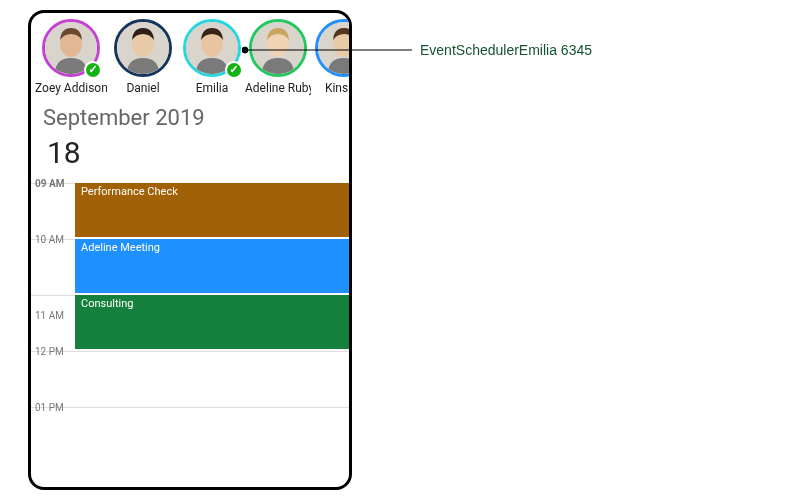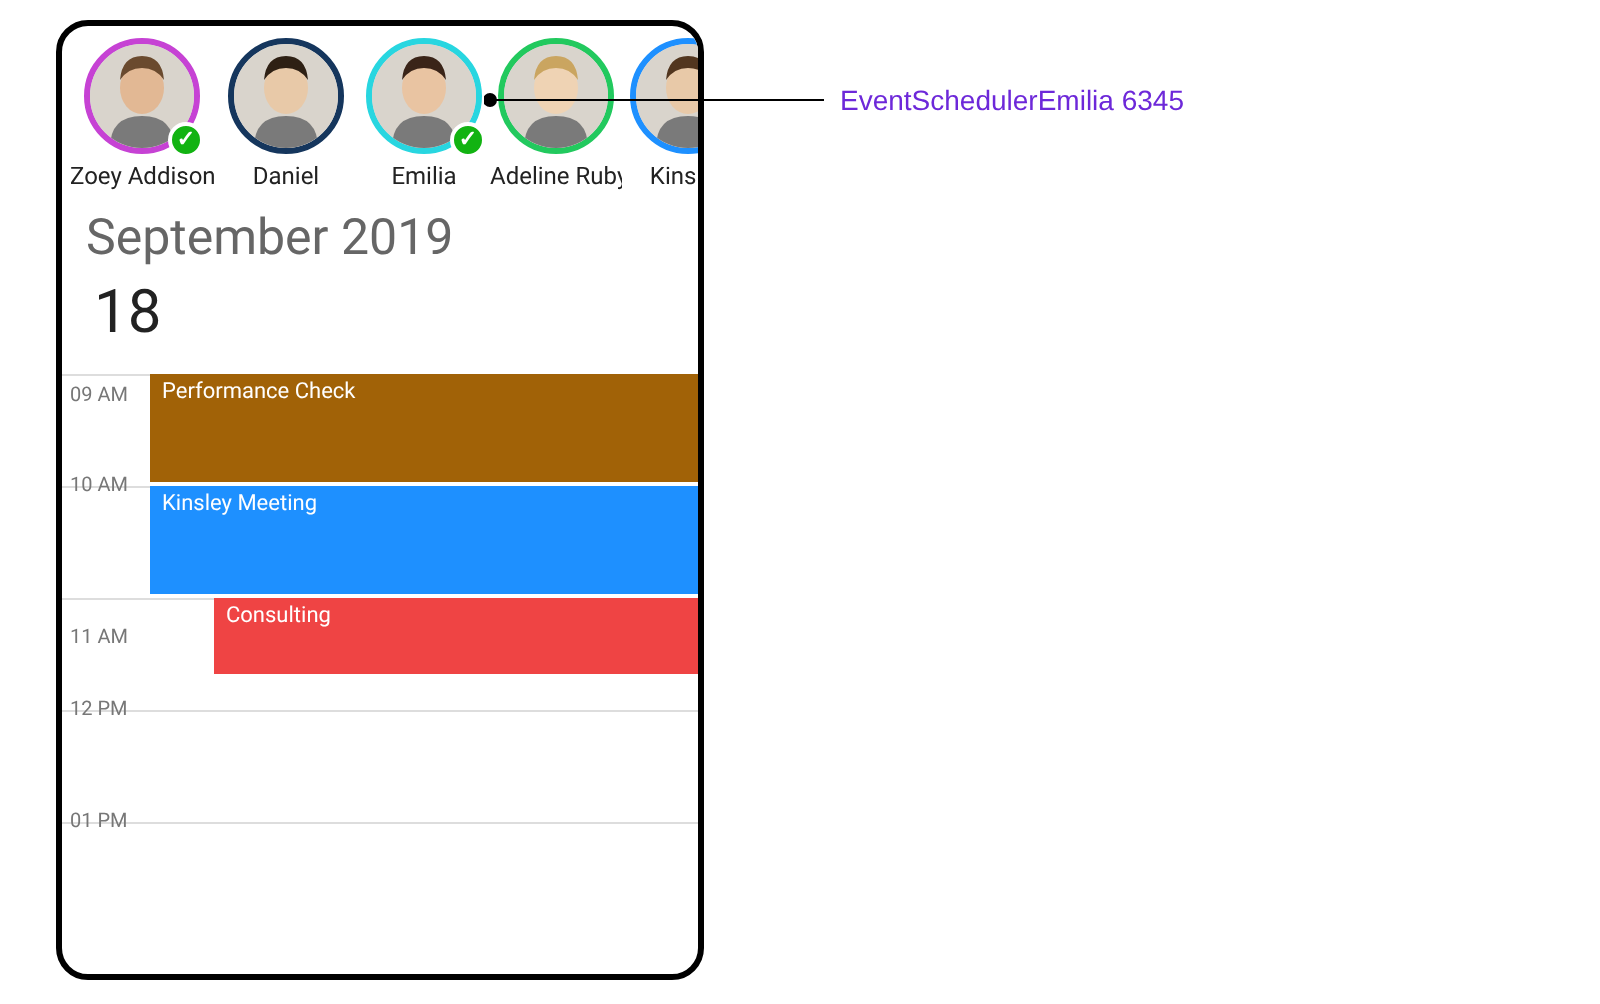--- a/index.html
+++ b/index.html
@@ -73,21 +73,21 @@
   }
   .avatar-name {
     font-size: 12px;
     color: #222;
     margin-top: 4px;
     white-space: nowrap;
     overflow: hidden;
     max-width: 100%;
   }
   .month-label {
-    font-size: 25px;
+    font-size: 22px;
     color: #666;
     padding: 10px 0 0 12px;
     font-weight: 400;
   }
   .day-block {
     padding: 6px 6px 0 16px;
   }
   .day-number {
     font-size: 30px;
     color: #222;
@@ -128,21 +128,21 @@
   }
   .callout-line {
     position: absolute;
     stroke: #000;
     fill: #000;
   }
   .callout-text {
     position: absolute;
     font-size: 14px;
     font-family: Arial, sans-serif;
-    color: #6d28d9;
+    color: #14532d;
     white-space: nowrap;
   }
 </style>
 </head>
 <body>
 
 <div class="device-frame">
 
   <div class="avatars" id="avatars">
       <div class="avatar-col">
@@ -215,32 +215,32 @@
     </div>
 
   <div class="month-label">September 2019</div>
 
   <div class="day-block">
     <div class="day-number">18</div>
   </div>
 
   <div class="timeline" id="timeline" style="height: 254px;">
       <div class="slot-line" style="top: 8px;"></div>
-      <div class="time-label" style="top: 19px;">09 AM</div>
+      <div class="time-label" style="top: 8px; font-weight: bold;">09 AM</div>
       <div class="slot-line" style="top: 64px;"></div>
       <div class="time-label" style="top: 64px; text-align: right;">10 AM</div>
       <div class="slot-line" style="top: 120px;"></div>
       <div class="time-label" style="top: 120px; margin-top: 20px;">11 AM</div>
       <div class="slot-line" style="top: 176px;"></div>
       <div class="time-label" style="top: 176px;">12 PM</div>
       <div class="slot-line" style="top: 232px;"></div>
       <div class="time-label" style="top: 232px;">01 PM</div>
       <div class="event" style="top: 8px; height: 54px; background: #a16207;">Performance Check</div>
-      <div class="event" style="top: 64px; height: 54px; background: rgb(30, 144, 255);">Kinsley Meeting</div>
-      <div class="event" style="top: 120px; height: 38px; background: #ef4444; margin-left: 32px;">Consulting</div>
+      <div class="event" style="top: 64px; height: 54px; background: rgb(30, 144, 255);">Adeline Meeting</div>
+      <div class="event" style="top: 120px; height: 54px; background: #15803d;">Consulting</div>
     </div>
 
 </div>
 
 <svg class="callout-line" style="left:242px; top:40px;" width="170" height="20">
   <circle cx="3" cy="10" r="3"></circle>
   <line x1="3" y1="10" x2="170" y2="10" stroke-width="1"></line>
 </svg>
 <div class="callout-text" style="left:420px; top:42px;">EventSchedulerEmilia 6345</div>
 

